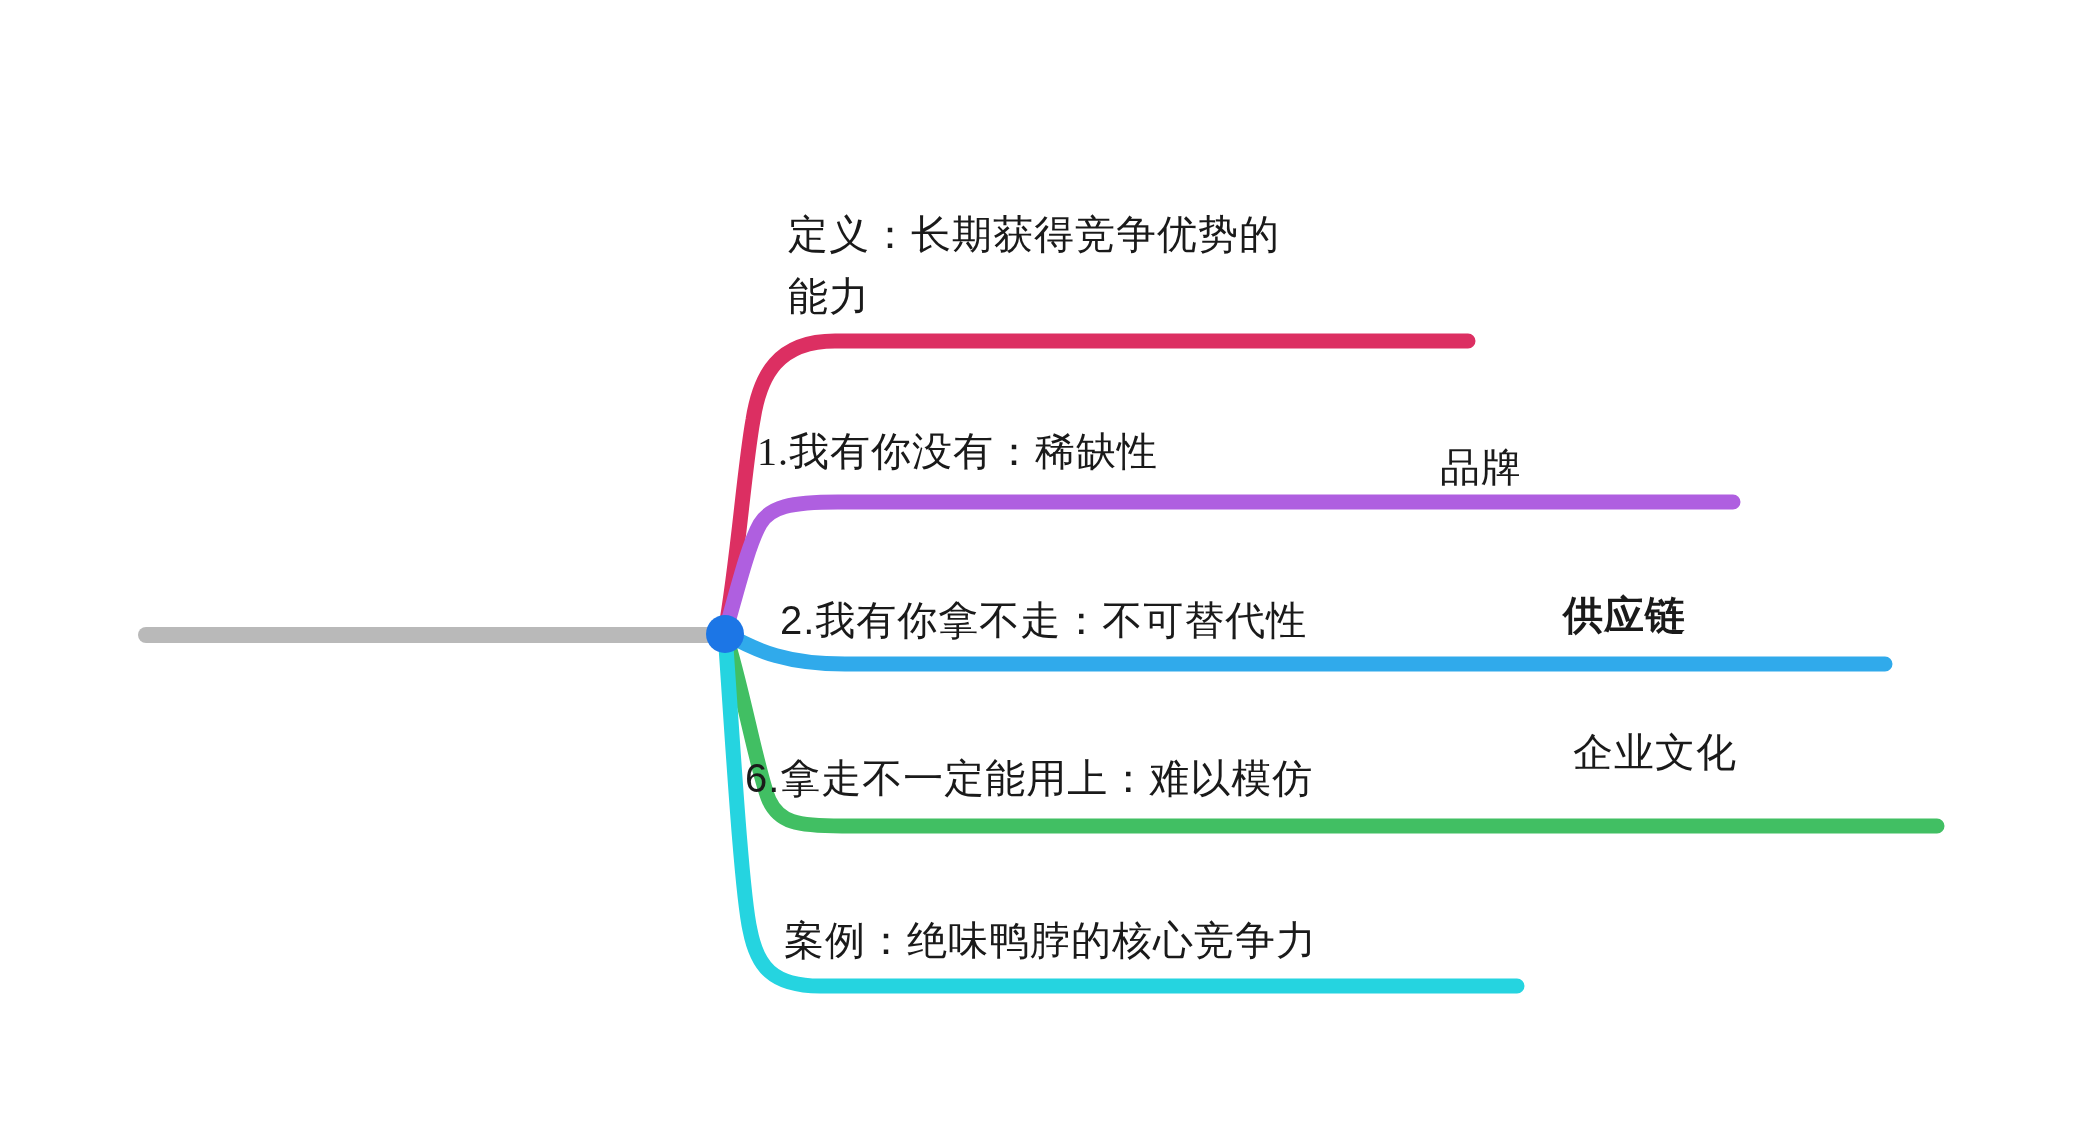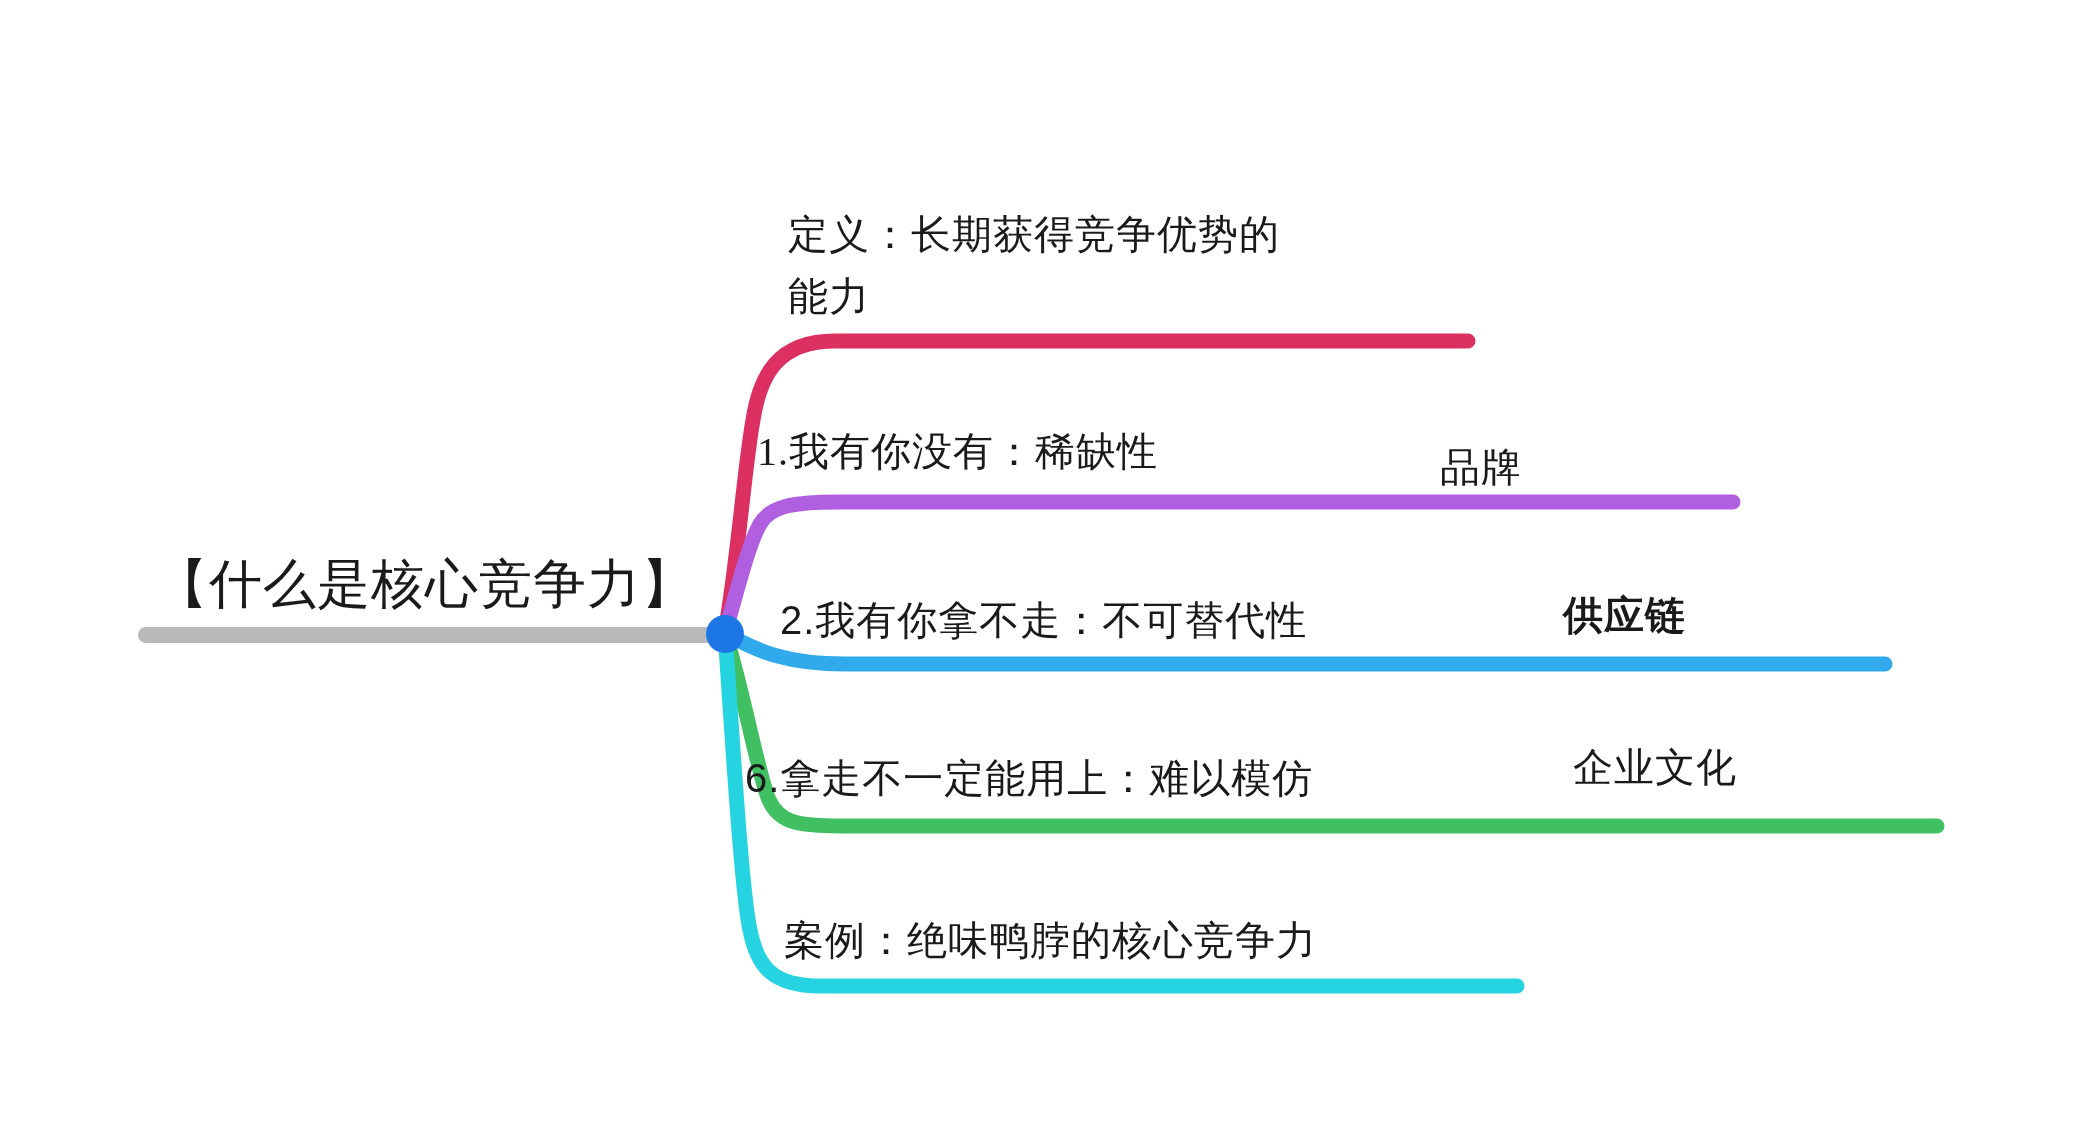--- a/index.html
+++ b/index.html
@@ -49,29 +49,28 @@
     <path d="M 725 633 C 736 595 748 545 760 524 C 770 507 790 502 838 502 L 1733 502" fill="none" stroke-width="15" stroke-linecap="round" stroke="#af5fe0"></path>
     <path d="M 725 633 C 758 652 788 664 845 664 L 1885 664" fill="none" stroke-width="15" stroke-linecap="round" stroke="#30aaeb"></path>
     <path d="M 725 633 C 742 685 758 775 769 800 C 779 822 796 826 842 826 L 1937 826" fill="none" stroke-width="15" stroke-linecap="round" stroke="#41bf63"></path>
     <path d="M 725 633 C 731 715 741 890 750 930 C 757 966 772 986 820 986 L 1517 986" fill="none" stroke-width="15" stroke-linecap="round" stroke="#25d4e0"></path>
 
     <path d="M 146 635 L 725 635" fill="none" stroke-width="16" stroke-linecap="round" stroke="#b9b9b9"></path>
 
     <circle cx="725" cy="634" r="19" fill="#1c76e6"></circle>
   </svg>
 
-  <div class="node-label root-label" style="left:155px; top:552px;">【什么是核心竞争力】</div>
 
   <div class="node-label" style="left:788px; top:203px;">定义：长期获得竞争优势的
 能力</div>
 
   <div class="node-label" style="left:757px; top:421px;font-family:Liberation Serif, serif;">1.我有你没有：稀缺性</div>
   <div class="node-label" style="left:1440px; top:440px;font-family:Liberation Mono, monospace;">品牌</div>
 
   <div class="node-label" style="left:780px; top:589px;">2.我有你拿不走：不可替代性</div>
   <div class="node-label" style="left:1563px; top:584px;font-weight:bold;">供应链</div>
 
   <div class="node-label" style="left:745px; top:747px;">6.拿走不一定能用上：难以模仿</div>
-  <div class="node-label" style="left:1573px; top:736px;">企业文化</div>
+  <div class="node-label" style="left:1573px; top:721px;">企业文化</div>
 
   <div class="node-label" style="left:784px; top:909px;">案例：绝味鸭脖的核心竞争力</div>
 
 </div>
 
 </body></html>

